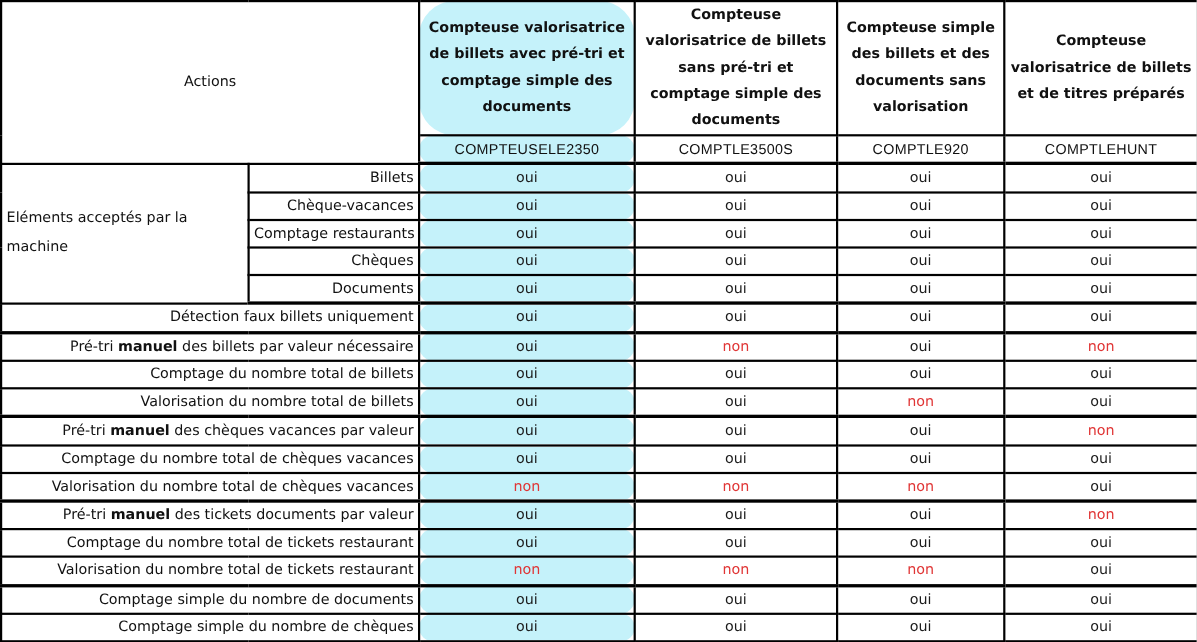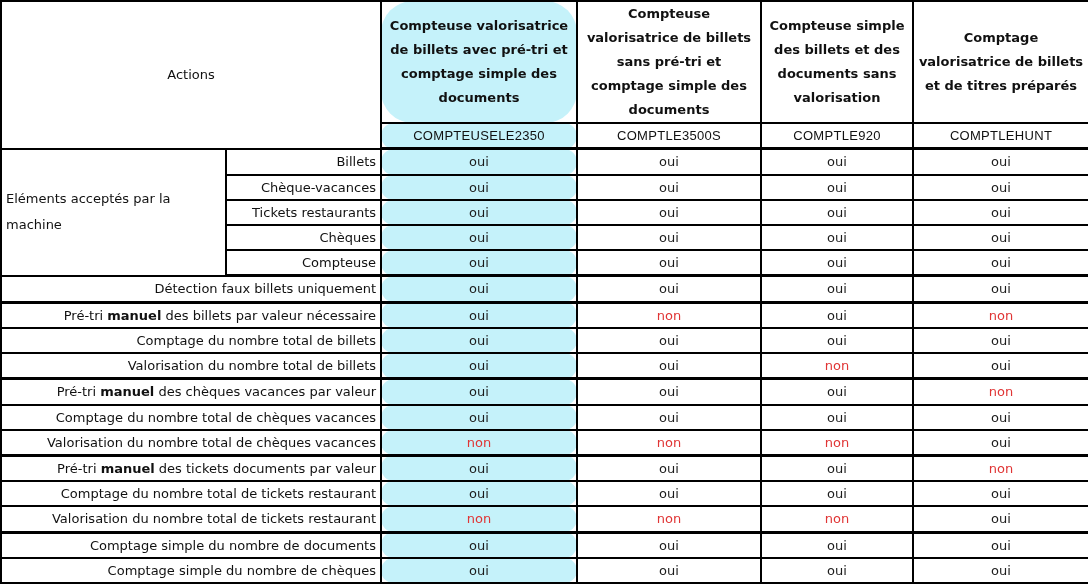--- a/index.html
+++ b/index.html
@@ -102,21 +102,21 @@
     <col style="width:152px">
         <col style="width:176px">
   </colgroup>
 
   <tbody>
         <tr class="header-row">
     <td class="actions-cell" colspan="2" rowspan="2">Actions</td>
     <td class="prod-head hl c0">Compteuse valorisatrice de billets avec pré-tri et comptage simple des documents</td>
     <td class="prod-head">Compteuse valorisatrice de billets sans pré-tri et comptage simple des documents</td>
     <td class="prod-head">Compteuse simple des billets et des documents sans valorisation</td>
-    <td class="prod-head">Comptage valorisatrice de billets et de titres préparés</td>
+    <td class="prod-head">Compteuse valorisatrice de billets et de titres préparés</td>
   </tr>
 
   <tr class="sec">
     <td class="model-cell hl c0">COMPTEUSELE2350</td>
     <td class="model-cell">COMPTLE3500S</td>
     <td class="model-cell">COMPTLE920</td>
     <td class="model-cell">COMPTLEHUNT</td>
   </tr>
 
   <tr>
@@ -128,35 +128,35 @@
     <td class="val">oui</td>
   </tr>
   <tr>
     <td class="sub-label">Chèque-vacances</td>
     <td class="val hl c0">oui</td>
     <td class="val">oui</td>
     <td class="val">oui</td>
     <td class="val">oui</td>
   </tr>
   <tr>
-    <td class="sub-label">Tickets restaurants</td>
+    <td class="sub-label">Comptage restaurants</td>
     <td class="val hl c0">oui</td>
     <td class="val">oui</td>
     <td class="val">oui</td>
     <td class="val">oui</td>
   </tr>
   <tr>
     <td class="sub-label">Chèques</td>
     <td class="val hl c0">oui</td>
     <td class="val">oui</td>
     <td class="val">oui</td>
     <td class="val">oui</td>
   </tr>
   <tr class="sec">
-    <td class="sub-label">Compteuse</td>
+    <td class="sub-label">Documents</td>
     <td class="val hl c0">oui</td>
     <td class="val">oui</td>
     <td class="val">oui</td>
     <td class="val">oui</td>
   </tr>
 
   <tr class="sec">
     <td class="row-label" colspan="2"><span>Détection faux billets uniquement</span><b></b><span></span></td>
     <td class="val hl c0">oui</td>
     <td class="val">oui</td>

